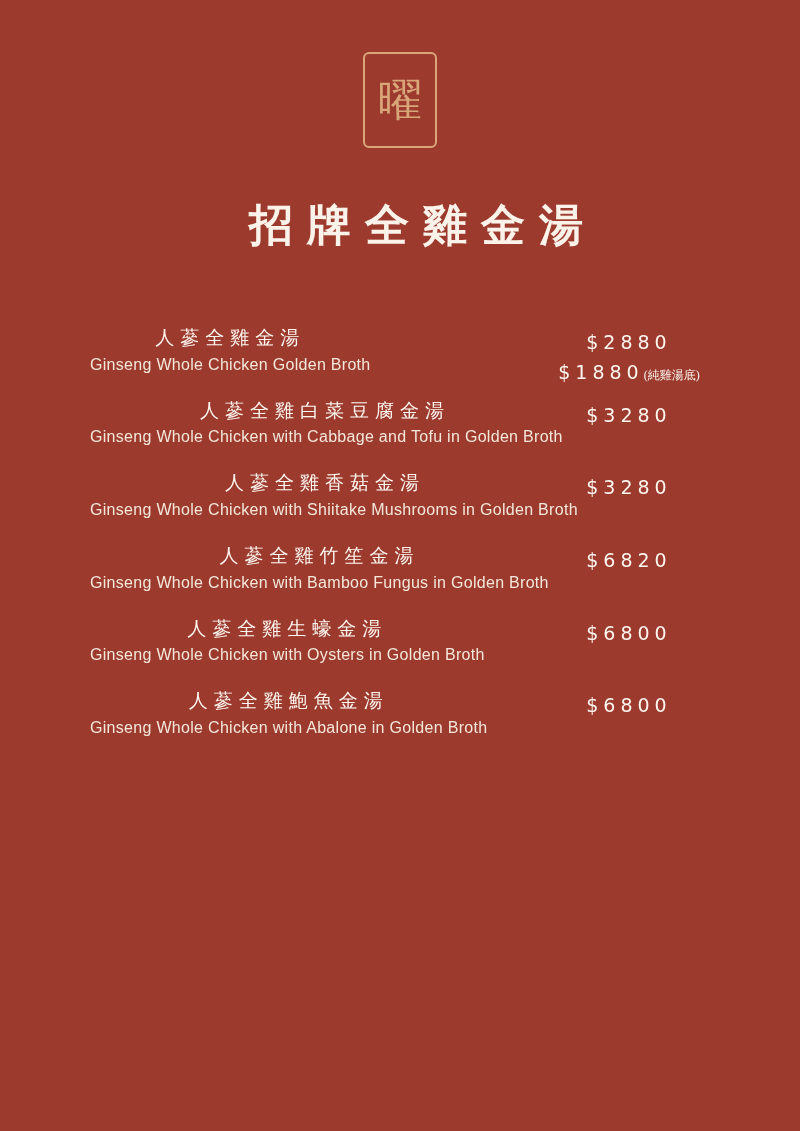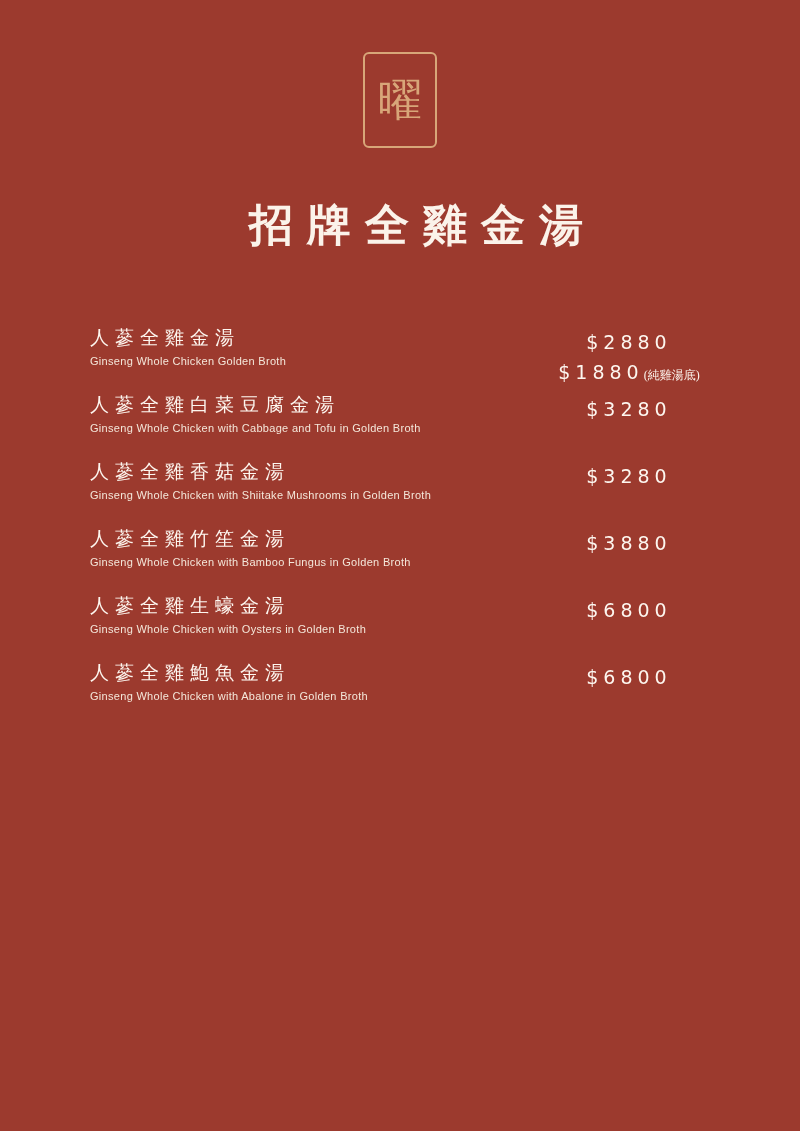--- a/index.html
+++ b/index.html
@@ -78,31 +78,32 @@
     width: 672px;
   }
   .menu-item {
     position: relative;
     margin-bottom: 21px;
     min-height: 46px;
   }
   .names {
     display: inline-block;
     max-width: 470px;
+    text-align: center;
   }
   .name-zh {
     font-size: 19px;
     letter-spacing: 6px;
     color: #fdf6ef;
     font-family: "DejaVu Sans", sans-serif;
     line-height: 1.35;
     white-space: nowrap;
   }
   .name-en {
-    font-size: 11px;
+    font-size: 16px;
     letter-spacing: 0.3px;
     color: #f4e7da;
     font-family: "Liberation Sans", sans-serif;
     line-height: 1.5;
     margin-top: 2px;
     white-space: nowrap;
   }
   .prices {
     position: absolute;
     right: 8px;
@@ -170,21 +171,21 @@
         <div class="price-line">$3280</div>
       </div>
     </div>
 
     <div class="menu-item">
       <div class="names">
         <div class="name-zh">人蔘全雞竹笙金湯</div>
         <div class="name-en">Ginseng Whole Chicken with Bamboo Fungus in Golden Broth</div>
       </div>
       <div class="prices">
-        <div class="price-line">$3880</div>
+        <div class="price-line">$6820</div>
       </div>
     </div>
 
     <div class="menu-item">
       <div class="names">
         <div class="name-zh">人蔘全雞生蠔金湯</div>
         <div class="name-en">Ginseng Whole Chicken with Oysters in Golden Broth</div>
       </div>
       <div class="prices">
         <div class="price-line">$6800</div>

